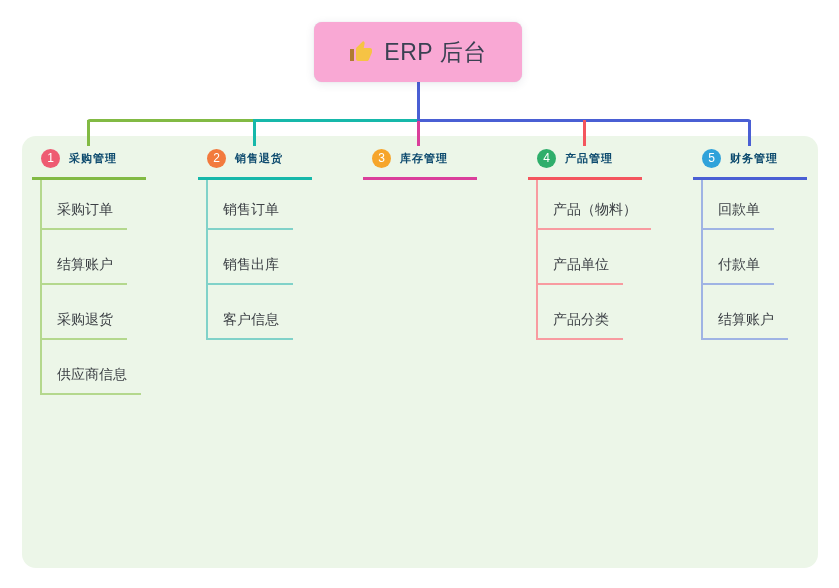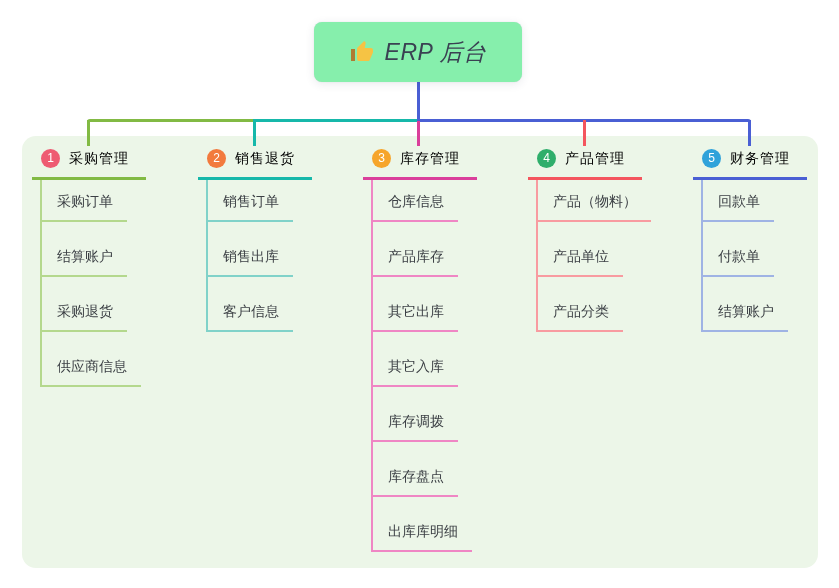--- a/index.html
+++ b/index.html
@@ -12,25 +12,24 @@
 
   
   .panel {
     position: absolute; left: 22px; top: 136px; width: 796px; height: 432px;
     border-radius: 14px;
   }
 
   
   .root-card {
     position: absolute; left: 314px; top: 22px; width: 208px; height: 60px;
-    background: #86efac; border-radius: 8px;
+    background: #f9a8d4; border-radius: 8px;
     box-shadow: 0 2px 10px rgba(40,50,80,.10), 0 0 1px rgba(40,50,80,.18);
     display: flex; align-items: center; justify-content: center; gap: 11px;
     z-index: 3;
-    font-style: italic;
   }
   .root-title {
     font-size: 23px; font-weight: 500; color: #3a4152; letter-spacing: .5px;
     line-height: 1;
   }
   .root-icon { width: 24px; height: 24px; display: inline-flex; }
 
   
   .line { position: absolute; z-index: 1; }
   .h-line { height: 3px; }
@@ -44,34 +43,34 @@
     display: flex; align-items: center; width: 114px;
     padding: 2px 0 8px 9px; border-bottom: 3px solid var(--line);
     cursor: default;
   }
   .badge {
     width: 19px; height: 19px; border-radius: 50%; background: var(--badge);
     color: #ffffff; font-size: 12px; line-height: 19px; text-align: center;
     margin-right: 9px; flex: 0 0 auto; font-weight: 500;
   }
   .branch-title {
-    font-size: 14px; font-weight: 400; color: #000000;
+    font-size: 11px; font-weight: 700; color: #0c4a6e;
     line-height: 21px; letter-spacing: 1px; white-space: nowrap;
   }
   .children {
     list-style: none; margin-left: 8px;
     border-left: 2px solid var(--lite);
   }
   .child {
     width: fit-content; white-space: nowrap;
     padding: 25px 14px 10px 15px;
     border-bottom: 2px solid var(--lite);
     font-size: 14px; line-height: 18px; color: #3b3f44;
   }
-  .child:first-child { padding-top: 12px; }
+  .child:first-child { padding-top: 20px; }
 </style>
 </head>
 <body>
 
 <div class="stage">
 
   <div class="panel" style="background-color: rgb(236, 246, 232);"></div>
 
   <div class="root-card">
     <span class="root-icon">
@@ -116,29 +115,20 @@
       <li class="child">销售出库</li>
       <li class="child">客户信息</li>
     </ul>
   </section>
 
   <section class="branch" style="left: 363px; --line: #da3f9b; --lite: #ef86c4; --badge: #f6a52b;">
     <header class="branch-header">
       <span class="badge">3</span>
       <span class="branch-title">库存管理</span>
     </header>
-    <ul class="children">
-      <li class="child">仓库信息</li>
-      <li class="child">产品库存</li>
-      <li class="child">其它出库</li>
-      <li class="child">其它入库</li>
-      <li class="child">库存调拨</li>
-      <li class="child">库存盘点</li>
-      <li class="child">出库库明细</li>
-    </ul>
   </section>
 
   <section class="branch" style="left: 528px; --line: #f4555e; --lite: #f89ba0; --badge: #2fae6b;">
     <header class="branch-header">
       <span class="badge">4</span>
       <span class="branch-title">产品管理</span>
     </header>
     <ul class="children">
       <li class="child">产品（物料）</li>
       <li class="child">产品单位</li>

